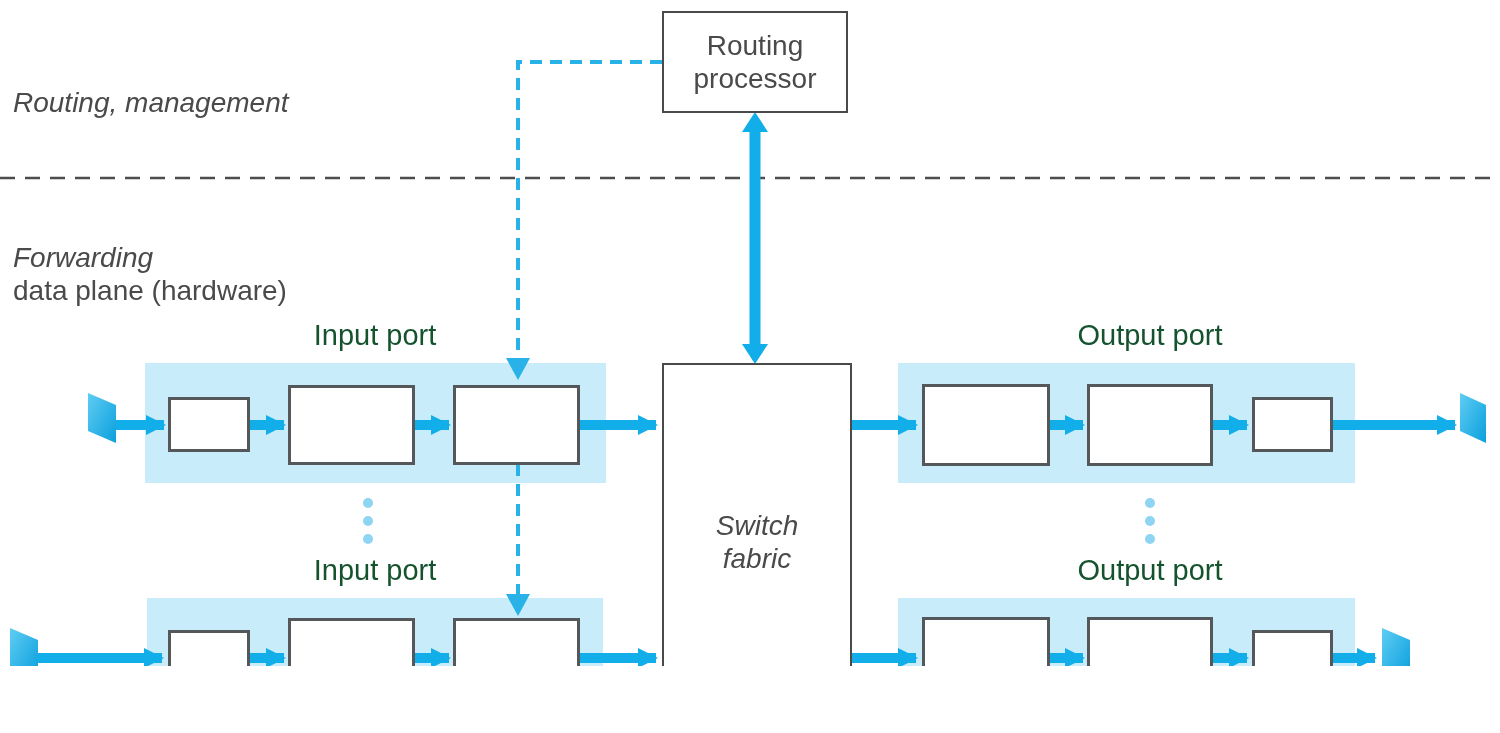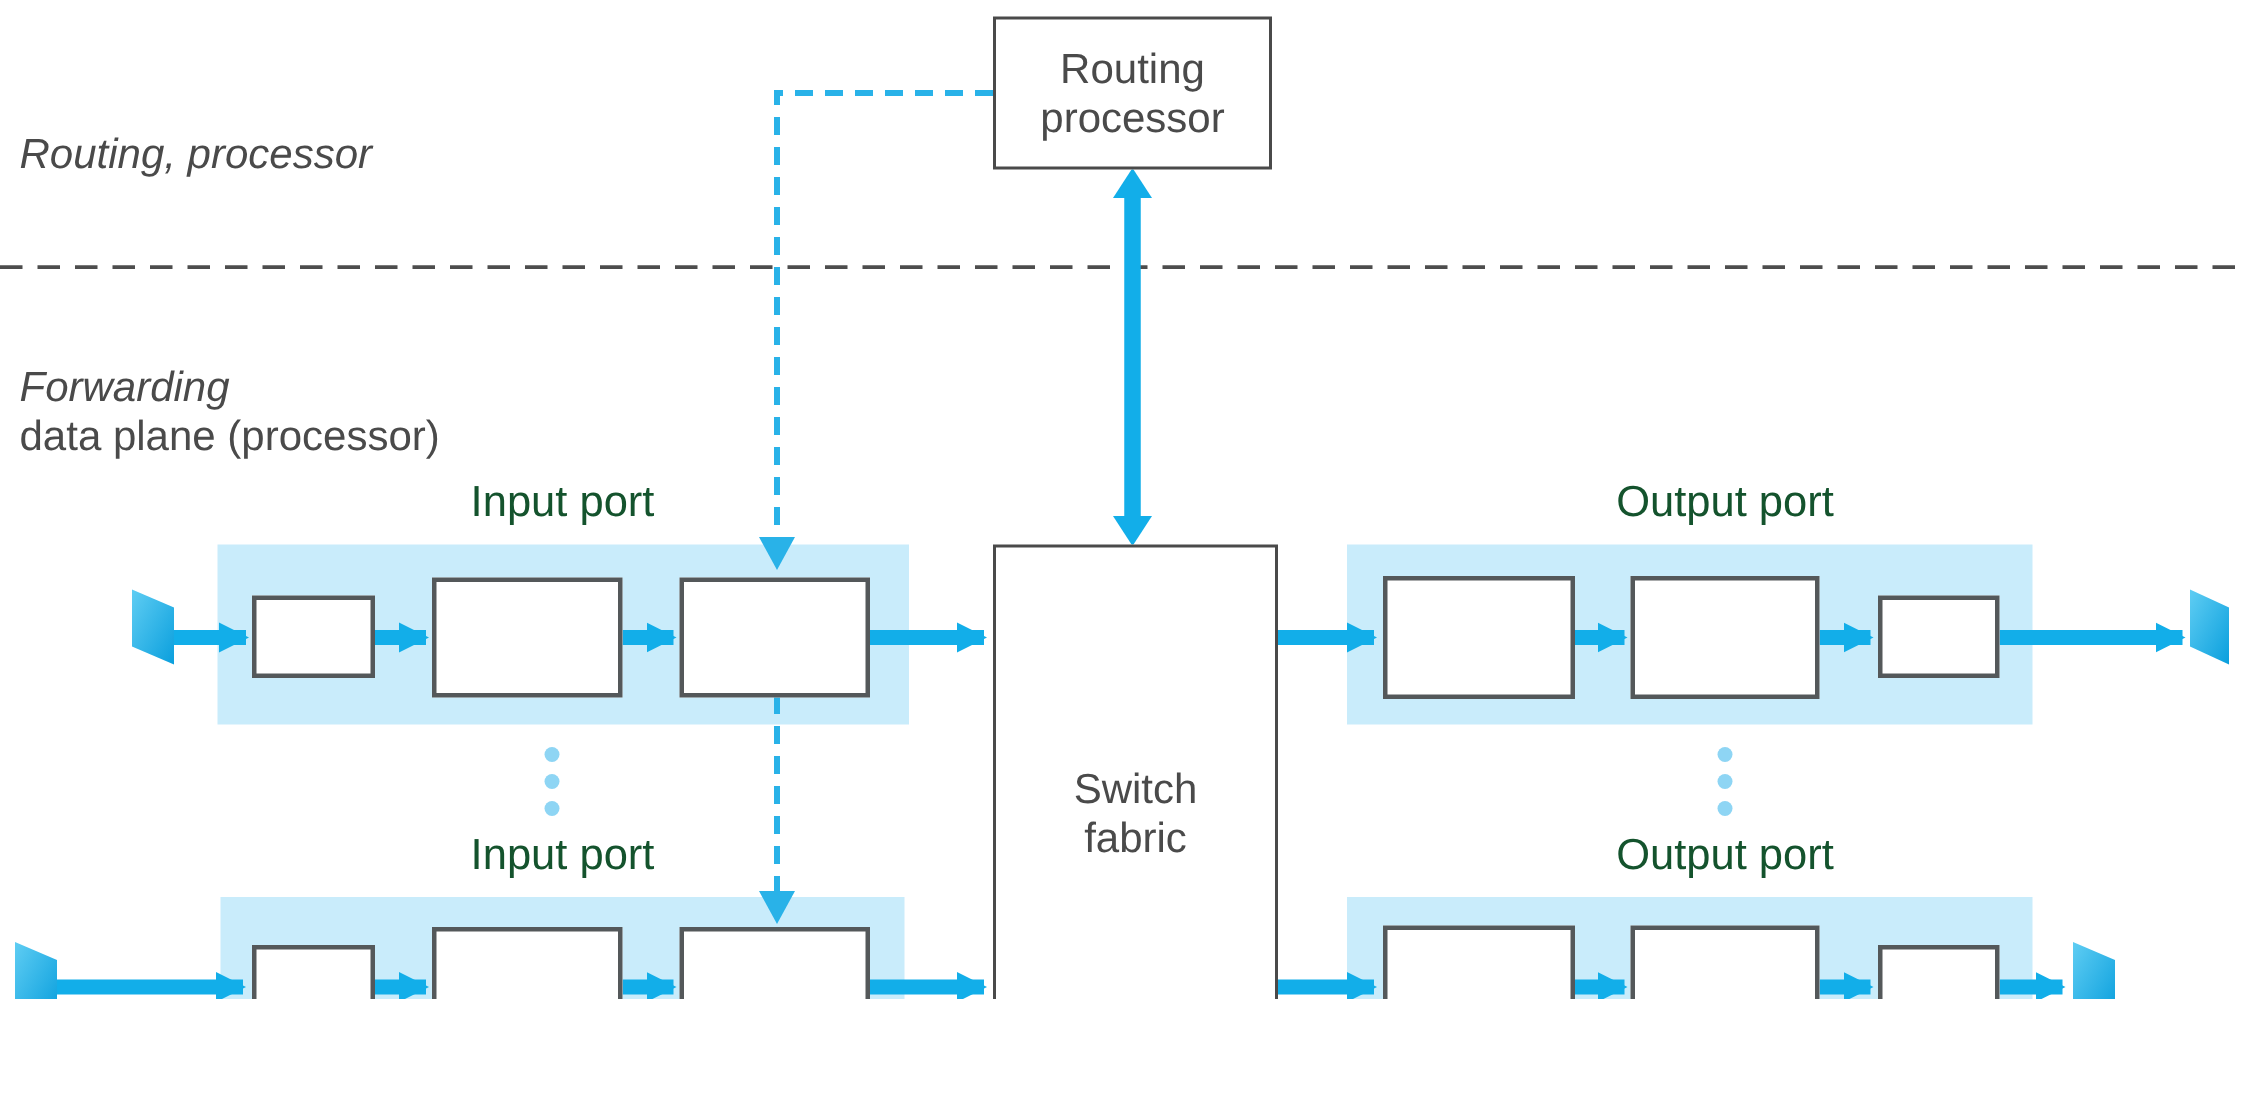--- a/index.html
+++ b/index.html
@@ -111,29 +111,29 @@
   <div class="wbox" style="left:168px;top:630px;width:82px;height:55px;"></div>
   <div class="wbox" style="left:288px;top:618px;width:127px;height:80px;"></div>
   <div class="wbox" style="left:453px;top:618px;width:127px;height:80px;"></div>
 
   <div class="wbox" style="left:922px;top:617px;width:128px;height:82px;"></div>
   <div class="wbox" style="left:1087px;top:617px;width:126px;height:82px;"></div>
   <div class="wbox" style="left:1252px;top:630px;width:81px;height:55px;"></div>
 
   <div class="node" style="left:662px;top:11px;width:186px;height:102px;">Routing
 processor</div>
-  <div class="node" style="left:662px;top:363px;width:190px;height:357px;">Switch
+  <div class="node" style="left:662px;top:363px;width:190px;height:357px;font-style:italic;">Switch
 fabric</div>
 
   <div class="planelbl" style="left:13px;top:86px;">
-    <div class="it">Routing, processor</div>
+    <div class="it">Routing, management</div>
   </div>
   <div class="planelbl" style="left:13px;top:201px;margin-top:40px;">
     <div class="it">Forwarding</div>
-    <div>data plane (processor)</div>
+    <div>data plane (hardware)</div>
   </div>
 
   <div class="portlbl" style="left:375px;top:319px;">Input port</div>
   <div class="portlbl" style="left:1150px;top:319px;">Output port</div>
   <div class="portlbl" style="left:375px;top:554px;">Input port</div>
   <div class="portlbl" style="left:1150px;top:554px;">Output port</div>
 
 </div>
 
 </body></html>

